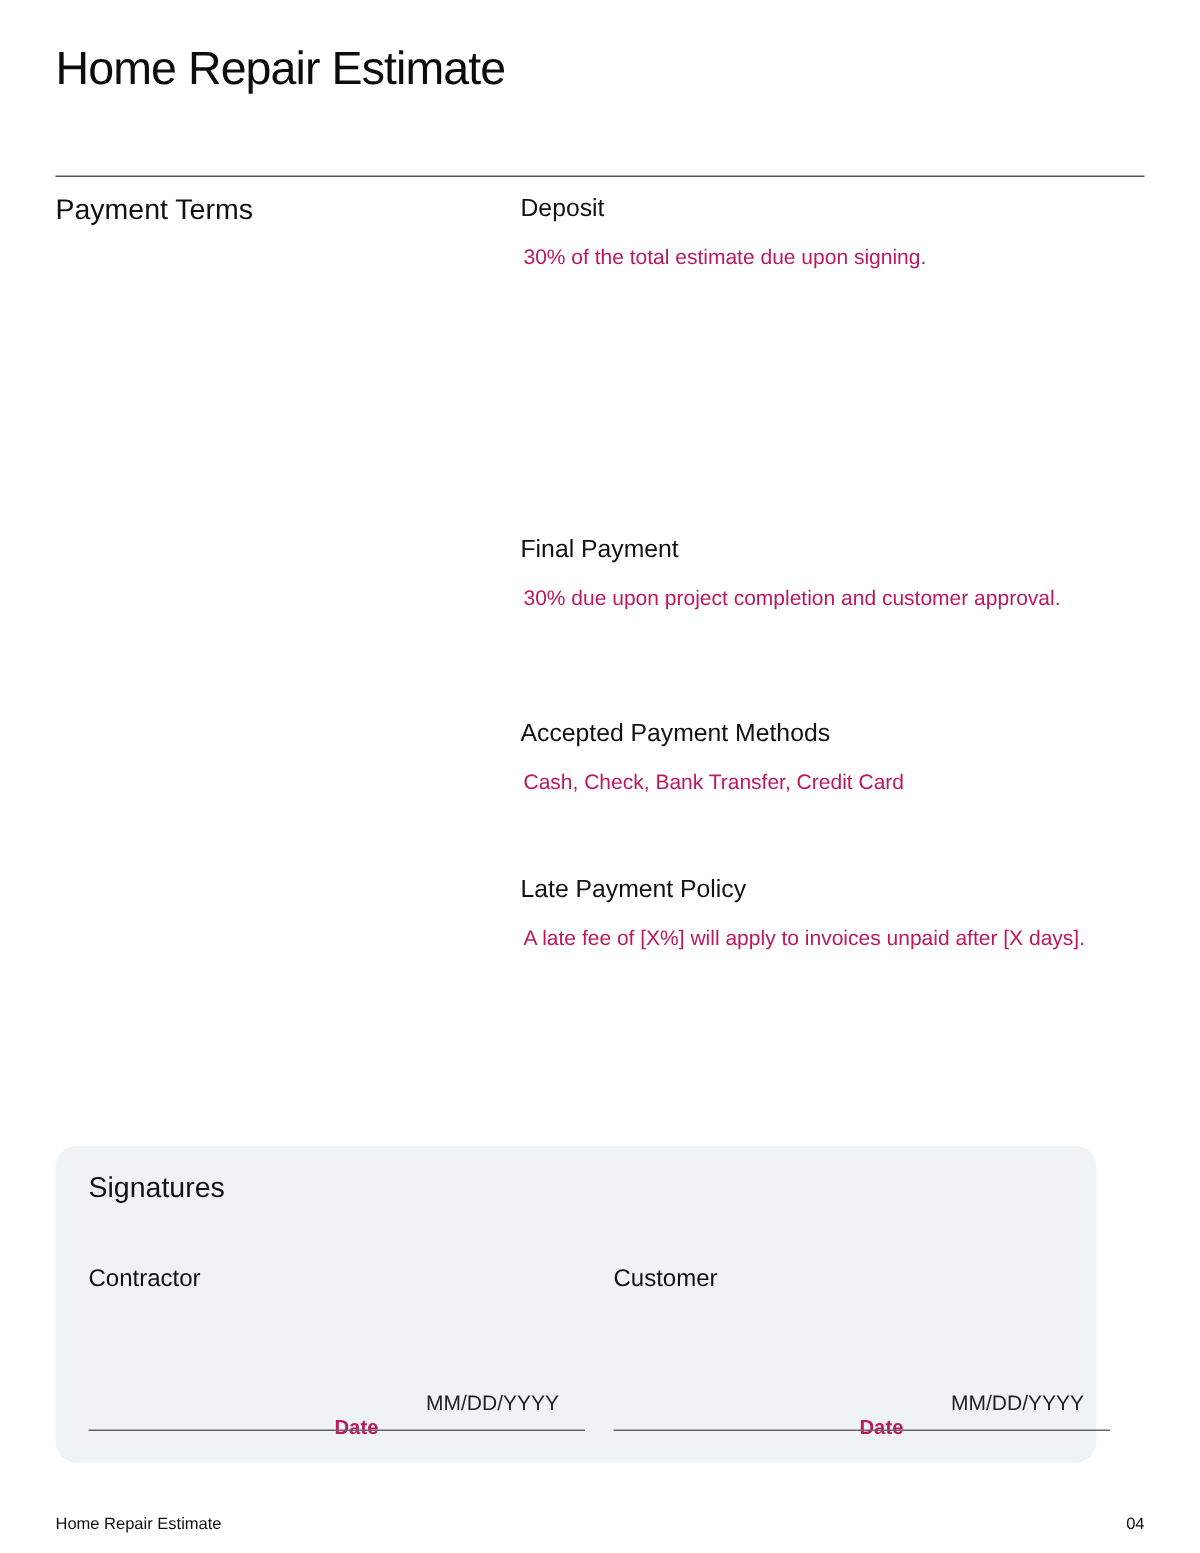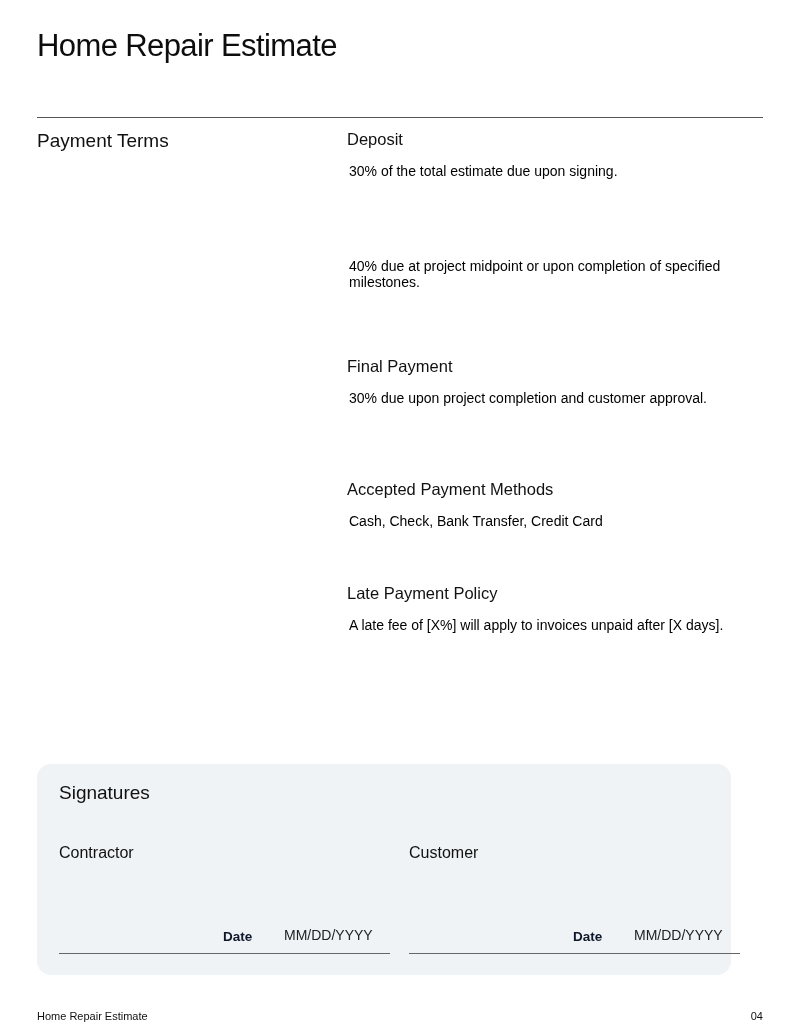--- a/index.html
+++ b/index.html
@@ -6,51 +6,50 @@
     html, body { width: 800px; height: 1035px; background: #ffffff; }
     body { position: relative; font-family: "Liberation Sans", sans-serif; color: #111111; overflow: hidden; }
 
     .title { position: absolute; left: 37px; top: 28px; font-size: 31px; font-weight: 500; letter-spacing: -0.6px; color: #0d0d0d; }
     .divider { position: absolute; left: 37px; top: 117px; width: 726px; height: 1px; background: #555555; }
 
     .section-label { position: absolute; left: 37px; top: 130px; font-size: 19px; color: #111; }
 
     .term { position: absolute; left: 347px; width: 400px; }
     .term-heading { font-size: 16.5px; color: #111; }
-    .term-body { margin-top: 14px; padding-left: 2px; font-size: 14px; line-height: 16px; color: #000000; }
+    .term-body { margin-top: 14px; padding-left: 2px; font-size: 14px; line-height: 16px; color: #be185d; }
 
     .sig-panel { position: absolute; left: 37px; top: 764px; width: 694px; height: 211px; background: #eff3f6; border-radius: 14px; }
     .sig-title { position: absolute; left: 22px; top: 18px; font-size: 19px; color: #111; }
     .sig-col { position: absolute; top: 80px; width: 331px; height: 110px; }
     .sig-col.left { left: 22px; }
     .sig-col.right { left: 372px; }
     .sig-party { font-size: 16px; color: #111; }
     .sig-date-row { position: absolute; left: 0; top: 83px; width: 100%; }
-    .sig-date-label { position: absolute; left: 164px; top: 2px; font-size: 13.5px; font-weight: bold; color: #0f172a; }
+    .sig-date-label { position: absolute; left: 164px; top: 17px; font-size: 13.5px; font-weight: bold; color: #be185d; }
     .sig-date-value { position: absolute; left: 225px; top: 0; font-size: 14px; color: #222; }
     .sig-line { position: absolute; left: 0; top: 109px; width: 331px; height: 1px; background: #666; }
 
     .footer-left { position: absolute; left: 37px; top: 1010px; font-size: 11px; color: #111; }
     .footer-right { position: absolute; right: 37px; top: 1010px; font-size: 11px; color: #111; padding-left: 36px; }
   </style>
 </head>
 <body>
 
 <h1 class="title">Home Repair Estimate</h1>
 <div class="divider"></div>
 
 <div class="section-label">Payment Terms</div>
 
 <div class="term" style="top:130px;">
   <div class="term-heading">Deposit</div>
   <div class="term-body">30% of the total estimate due upon signing.</div>
 </div>
 
 <div class="term" style="top:244px;">
-  <div class="term-body" style="width:385px;">40% due at project midpoint or upon completion of specified milestones.</div>
 </div>
 
 <div class="term" style="top:357px;">
   <div class="term-heading">Final Payment</div>
   <div class="term-body">30% due upon project completion and customer approval.</div>
 </div>
 
 <div class="term" style="top:480px;">
   <div class="term-heading">Accepted Payment Methods</div>
   <div class="term-body">Cash, Check, Bank Transfer, Credit Card</div>

